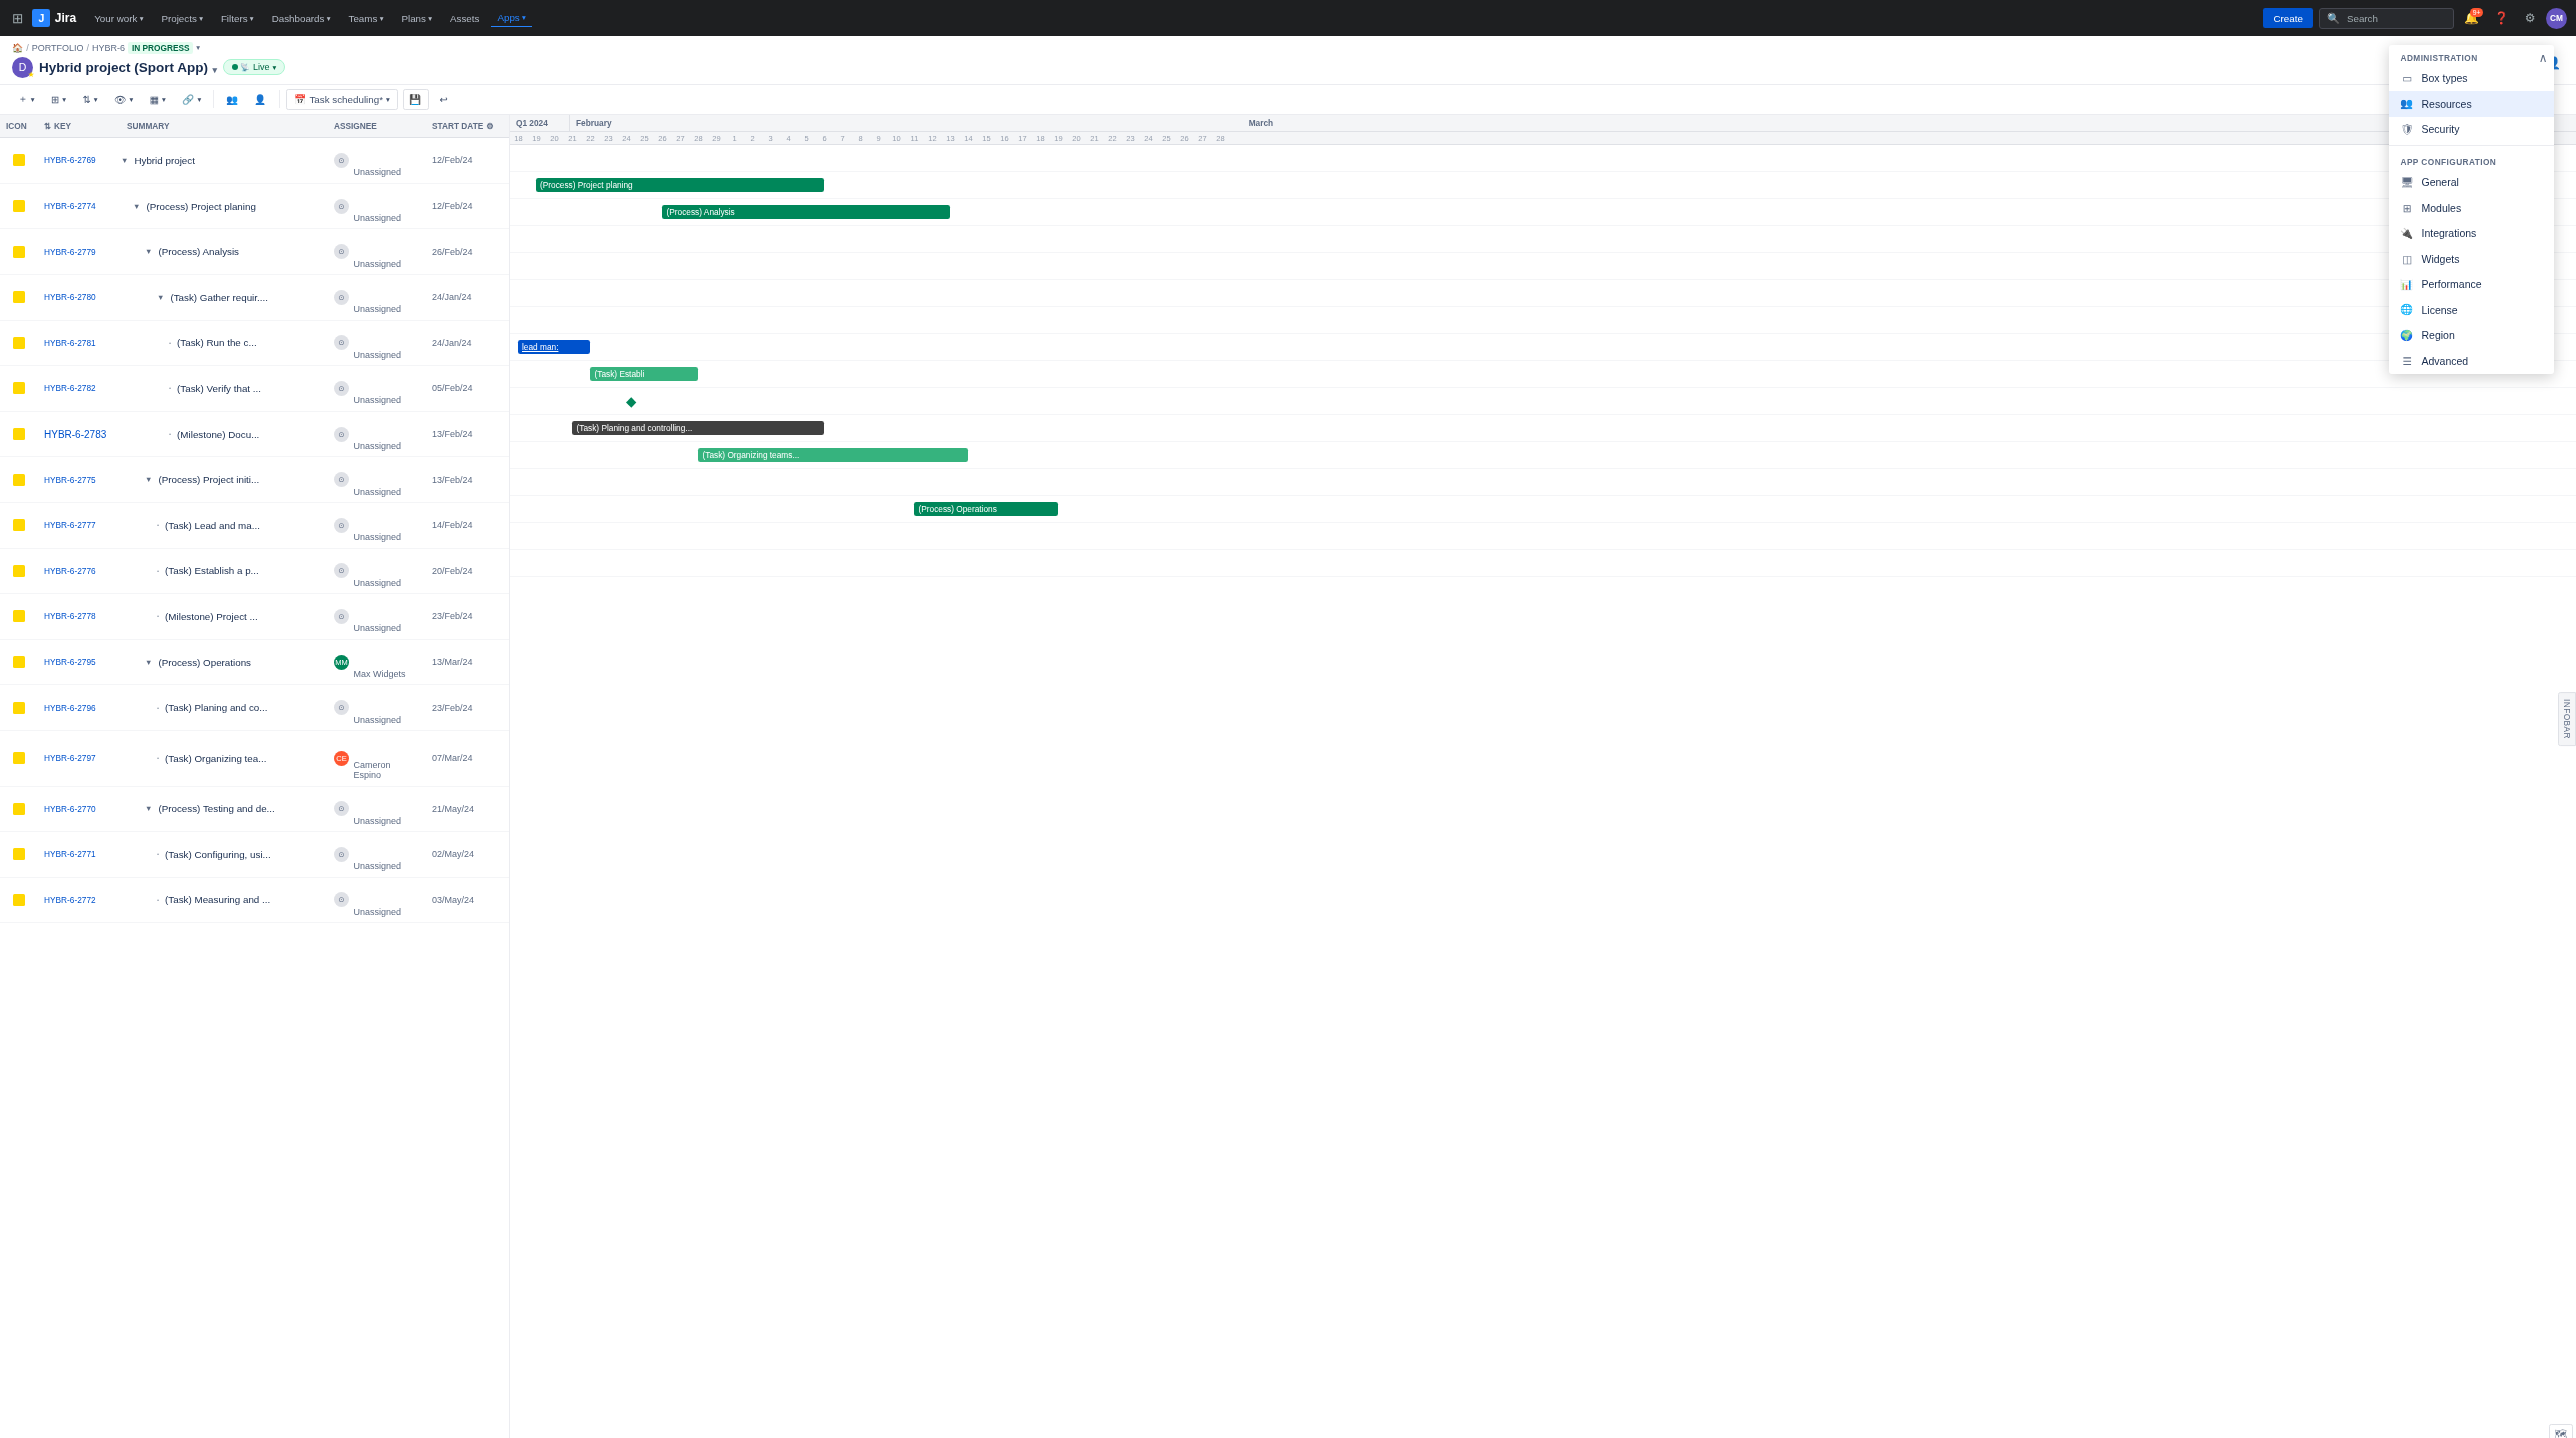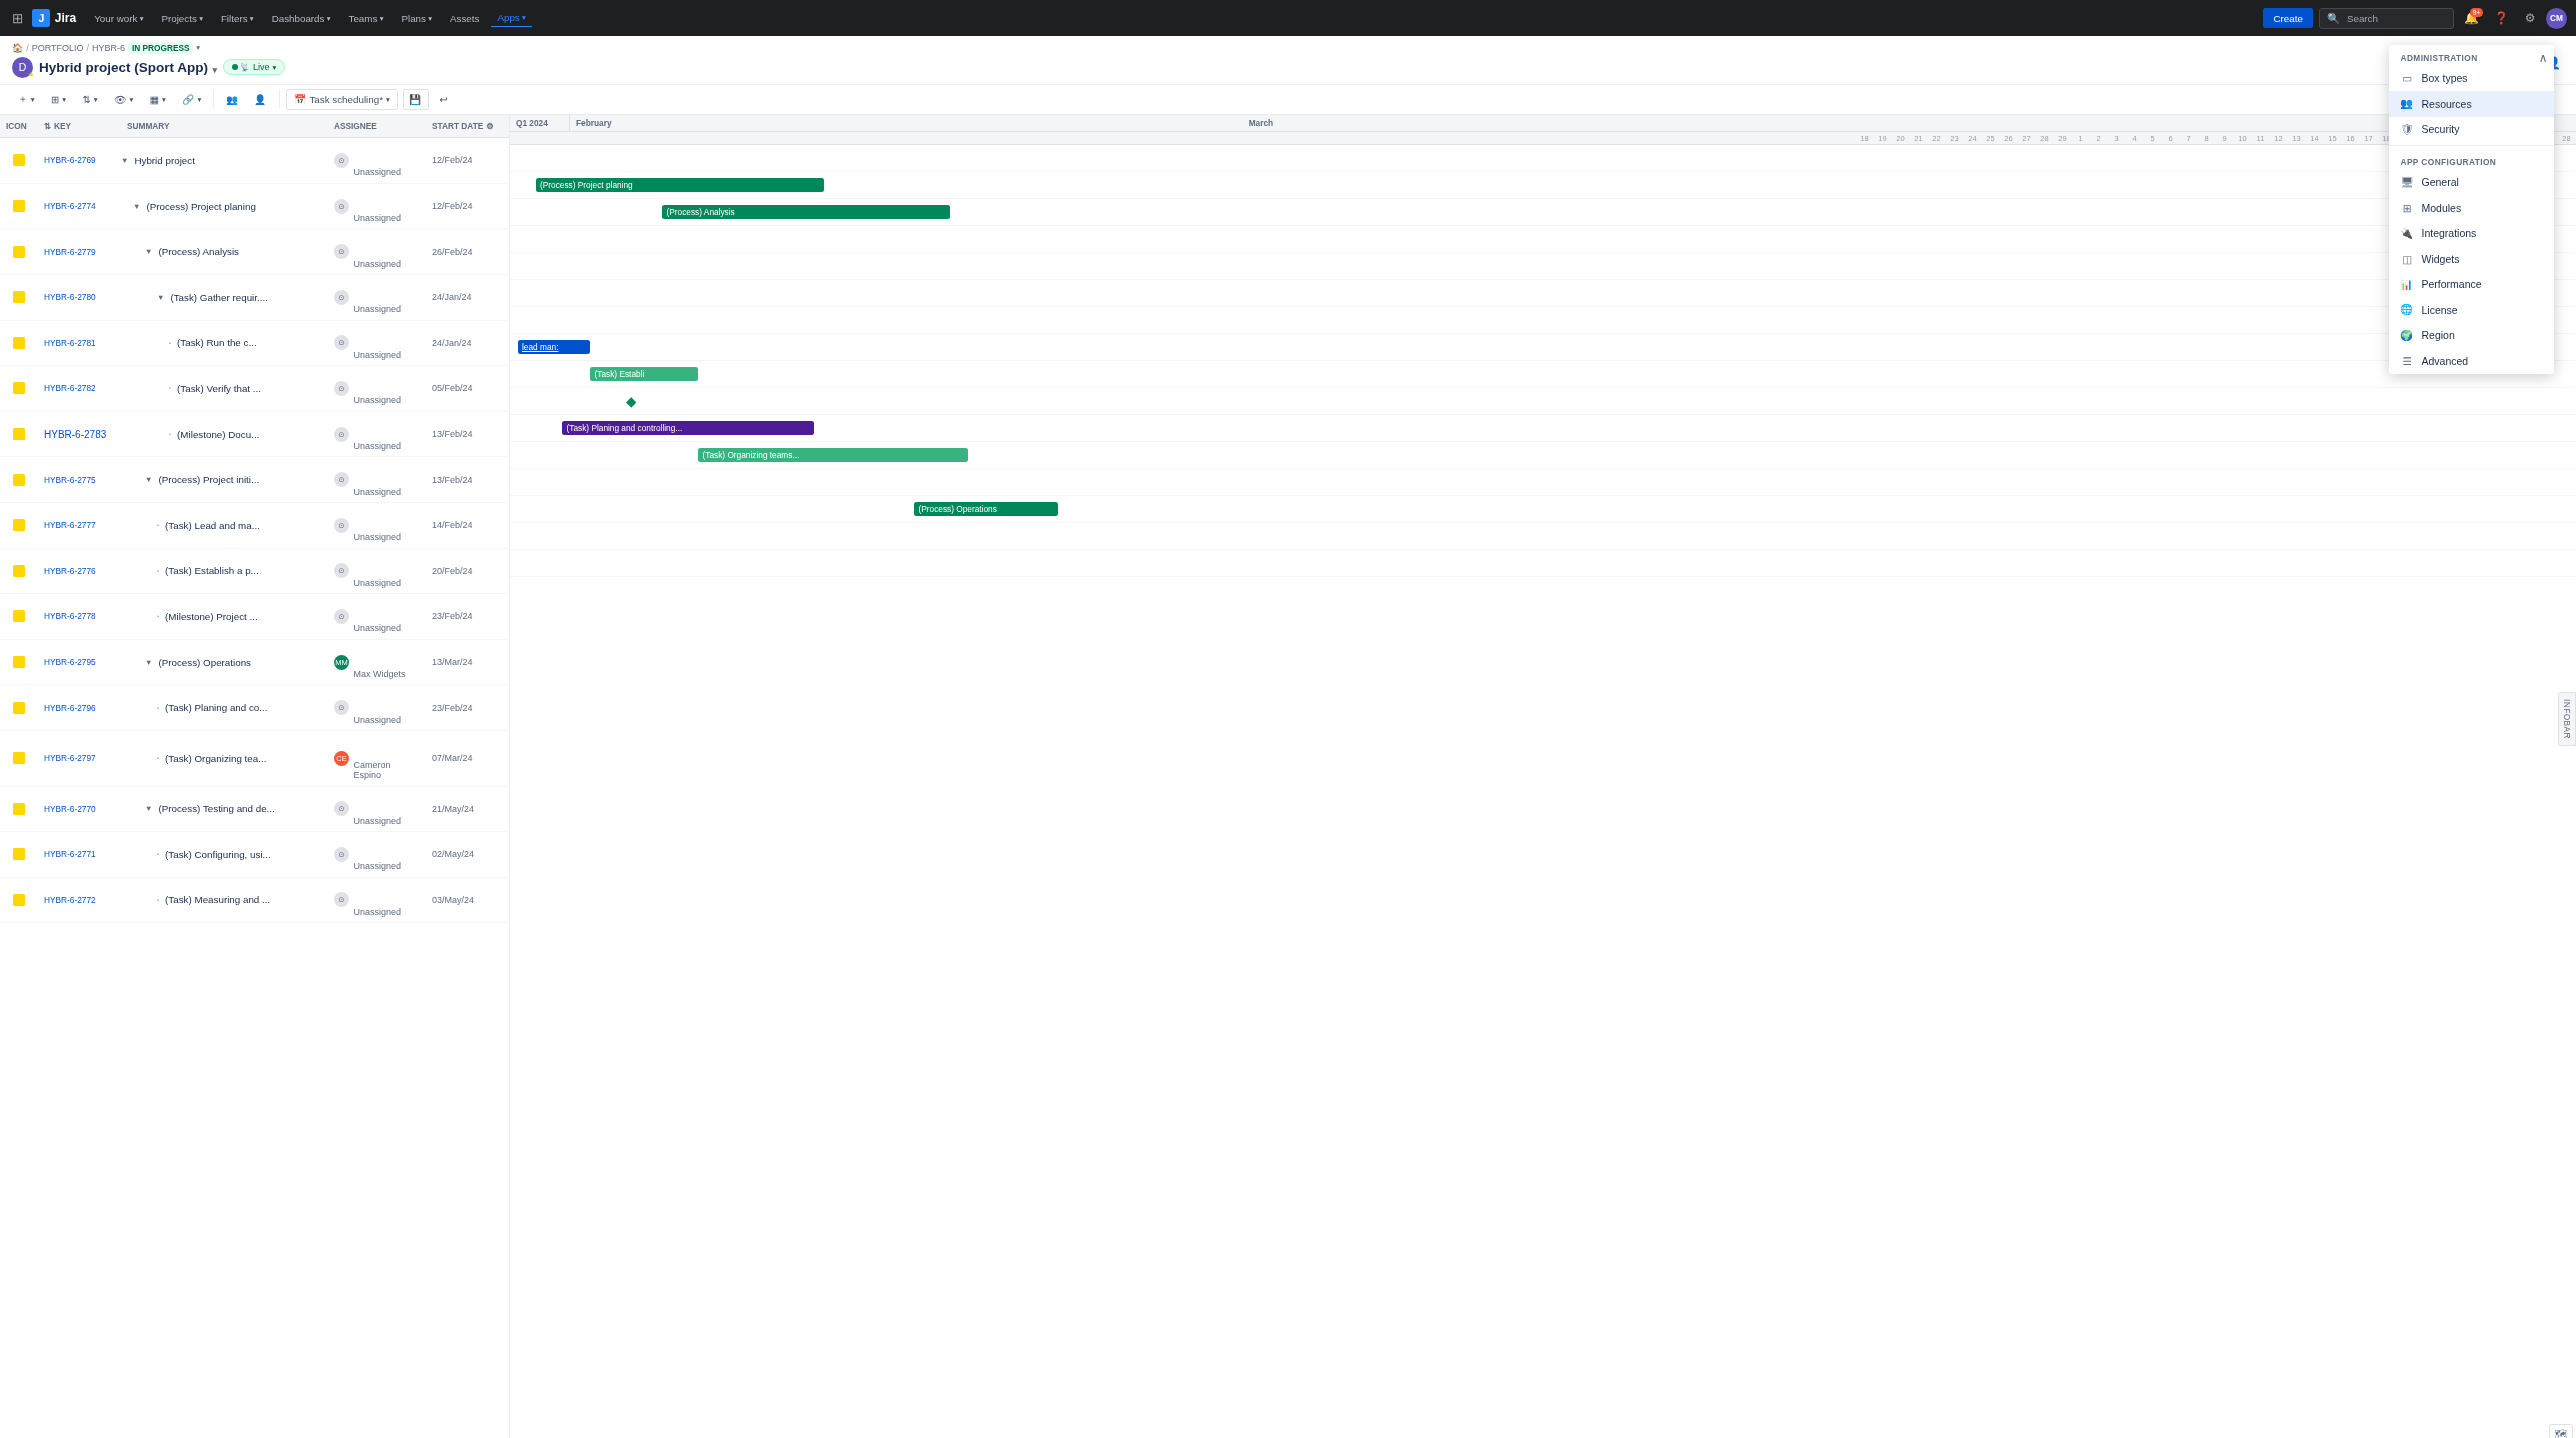--- a/index.html
+++ b/index.html
@@ -525,21 +525,21 @@
   </div>
 
   <div class="gantt-section" style="position:relative;">
 
     <div style="position:sticky;top:0;z-index:10;background:#f4f5f7;border-bottom:0.8px solid #dfe1e6;">
       <div style="display:flex;border-bottom:0.8px solid #dfe1e6;">
         <div style="padding:3px 6px;font-size:8.3px;font-weight:600;color:#5e6c84;border-right:0.8px solid #dfe1e6;min-width:60px;">Q1 2024</div>
         <div style="padding:3px 6px;font-size:8.3px;font-weight:600;color:#5e6c84;flex:1;">February</div>
         <div style="padding:3px 6px;font-size:8.3px;font-weight:600;color:#5e6c84;flex:2;">March</div>
       </div>
-      <div style="display:flex;justify-content:flex-end;">
+      <div style="display:flex;">
         <div id="gantt-days" style="display:flex;">
             <div class="gantt-day">18</div>
             <div class="gantt-day">19</div>
             <div class="gantt-day">20</div>
             <div class="gantt-day">21</div>
             <div class="gantt-day">22</div>
             <div class="gantt-day">23</div>
             <div class="gantt-day">24</div>
             <div class="gantt-day">25</div>
             <div class="gantt-day">26</div>
@@ -593,21 +593,21 @@
         <div class="gantt-row" style="height: 27px; position: relative; min-width: 721px; border-bottom: 0.8px solid rgb(244, 245, 247);">
           <div class="gantt-bar" style="left: 7.5px; width: 72px; background: rgb(0, 82, 204); color: rgb(255, 255, 255); font-size: 8.3px; text-decoration: underline;">lead man:</div>
         </div>
         <div class="gantt-row" style="height: 27px; position: relative; min-width: 721px; border-bottom: 0.8px solid rgb(244, 245, 247);">
           <div class="gantt-bar" style="left: 80px; width: 108px; background: rgb(54, 179, 126); color: rgb(255, 255, 255); font-size: 8.3px;">(Task) Establi</div>
         </div>
         <div class="gantt-row" style="height: 27px; position: relative; min-width: 721px; border-bottom: 0.8px solid rgb(244, 245, 247);">
           <div style="position: absolute; left: 116px; color: rgb(0, 135, 90); font-size: 13.5px;">◆</div>
         </div>
         <div class="gantt-row" style="height: 27px; position: relative; min-width: 721px; border-bottom: 0.8px solid rgb(244, 245, 247);">
-          <div class="gantt-bar" style="left: 52px; width: 252px; background: #4c1d95; color: rgb(255, 255, 255); font-size: 8.3px;">(Task) Planing and controlling...</div>
+          <div class="gantt-bar" style="left: 62px; width: 252px; background: #404040; color: rgb(255, 255, 255); font-size: 8.3px;">(Task) Planing and controlling...</div>
         </div>
         <div class="gantt-row" style="height: 27px; position: relative; min-width: 721px; border-bottom: 0.8px solid rgb(244, 245, 247);">
           <div class="gantt-bar" style="left: 188px; width: 270px; background: rgb(54, 179, 126); color: rgb(255, 255, 255); font-size: 8.3px;">(Task) Organizing teams...</div>
         </div>
         <div class="gantt-row" style="height: 27px; position: relative; min-width: 721px; border-bottom: 0.8px solid rgb(244, 245, 247);"></div>
         <div class="gantt-row" style="height: 27px; position: relative; min-width: 721px; border-bottom: 0.8px solid rgb(244, 245, 247);">
           <div class="gantt-bar" style="left: 404px; width: 144px; background: rgb(0, 135, 90); color: rgb(255, 255, 255); font-size: 8.3px;">(Process) Operations</div>
         </div>
         <div class="gantt-row" style="height: 27px; position: relative; min-width: 721px; border-bottom: 0.8px solid rgb(244, 245, 247);"></div>
         <div class="gantt-row" style="height: 27px; position: relative; min-width: 721px; border-bottom: 0.8px solid rgb(244, 245, 247);"></div>

